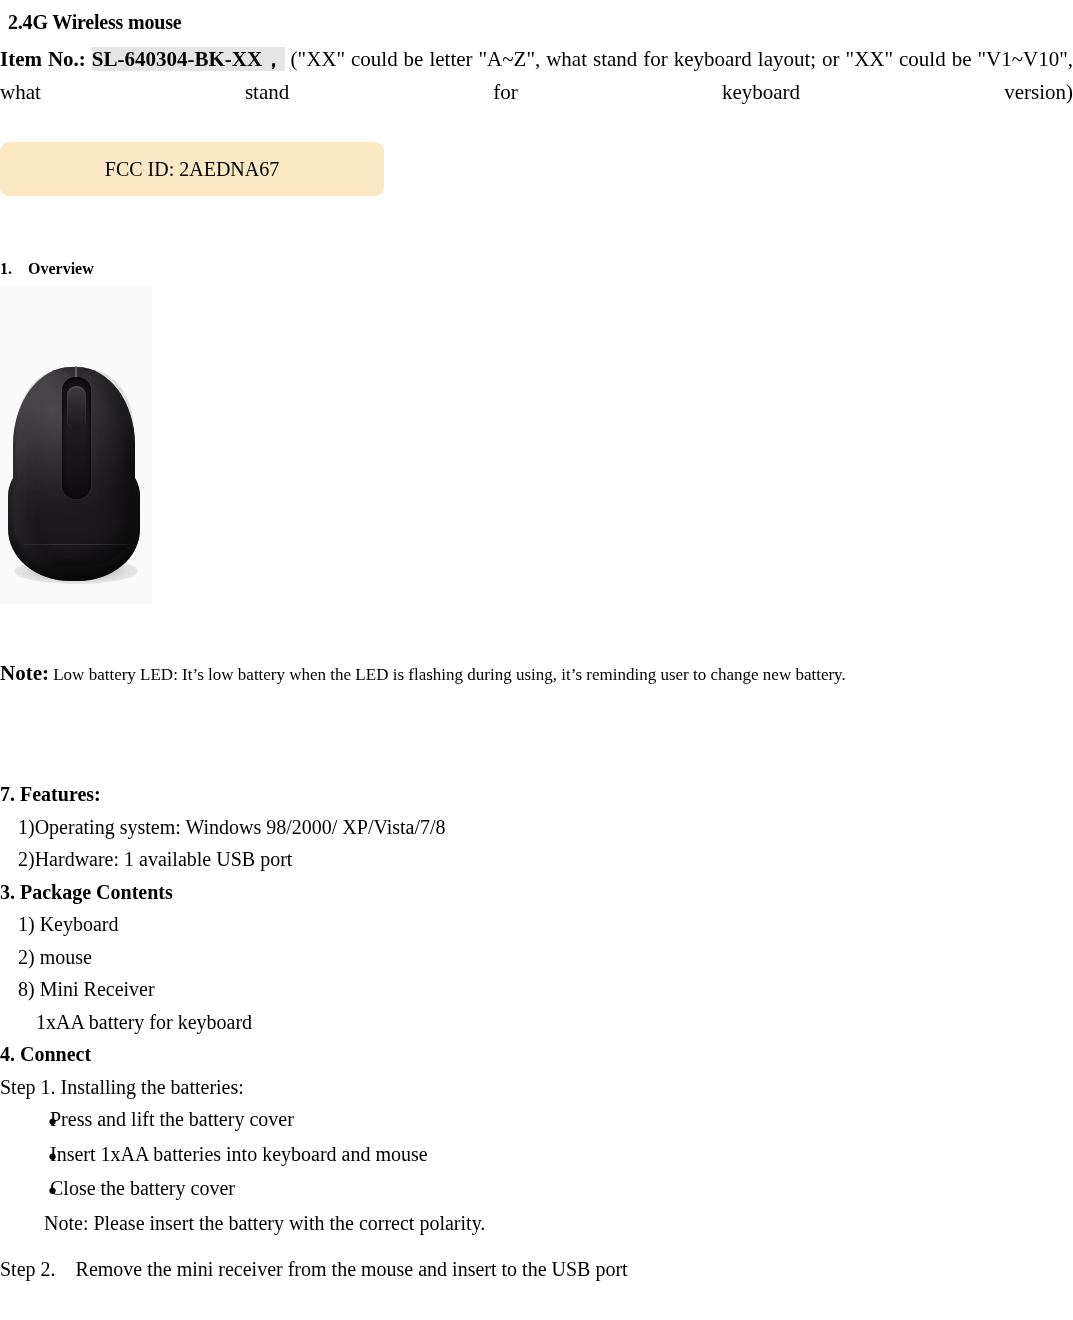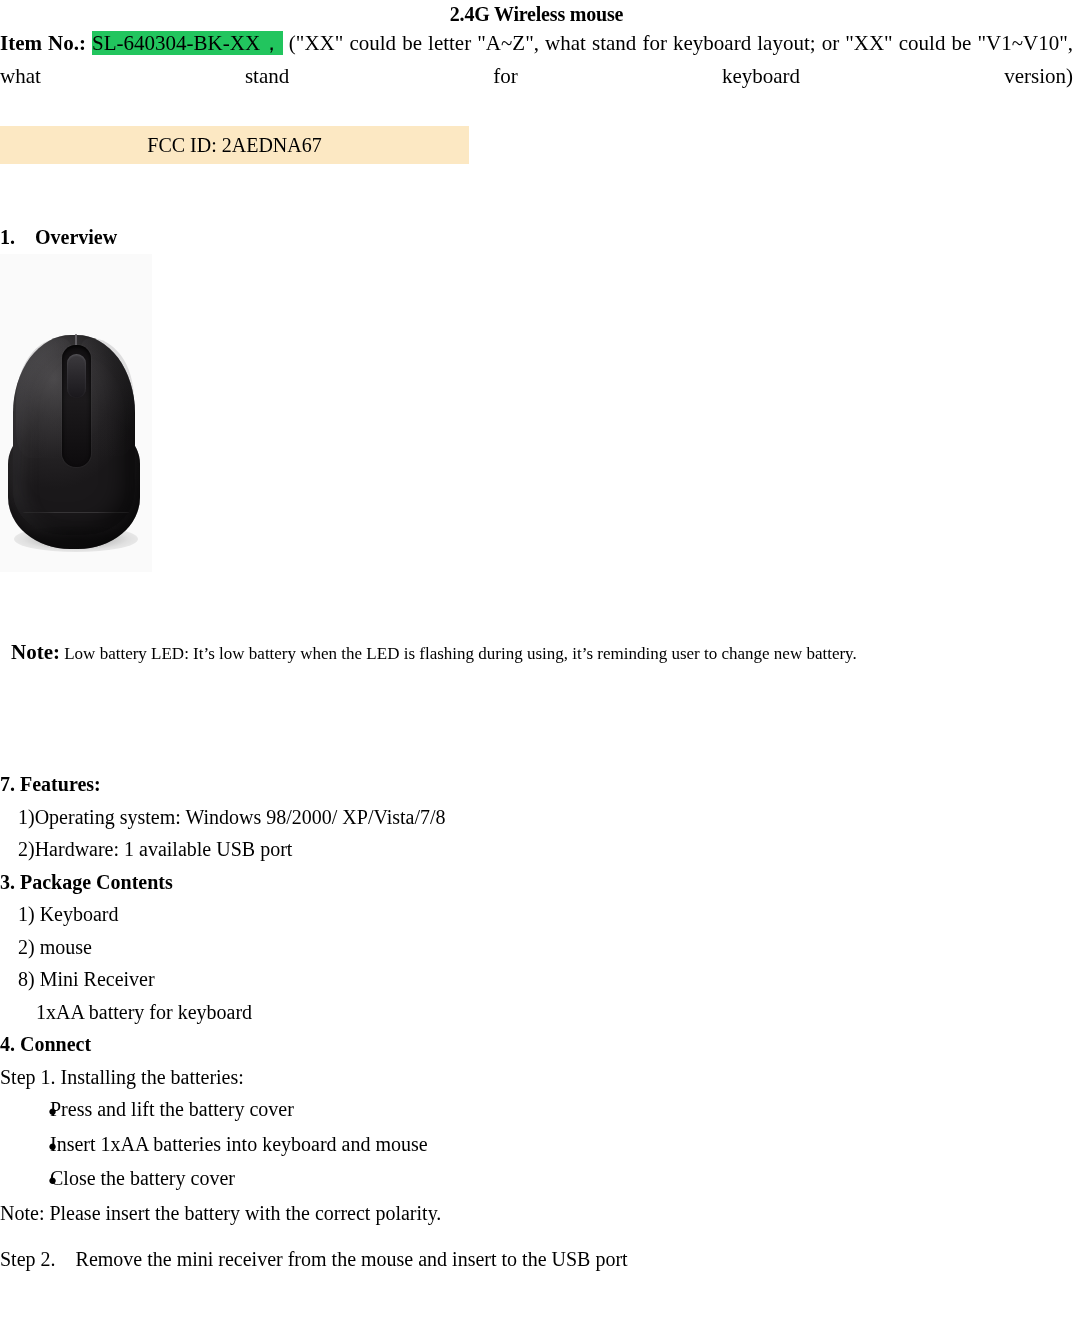--- a/index.html
+++ b/index.html
@@ -18,60 +18,62 @@
   }
   .page {
     position: relative;
     width: 1073px;
     height: 1320px;
     padding: 0;
   }
 
   
   .doc-title {
-    text-align: center;
+    text-align: left;
     font-weight: bold;
     font-size: 20px;
     line-height: 26px;
-    margin: 0;
+    margin: 8px;
     padding-top: 1px;
     letter-spacing: -0.2px;
   }
   .item-no-para {
     font-size: 21px;
     line-height: 33px;
     text-align: justify;
     text-justify: inter-word;
     margin: 0;
     padding: 0;
     width: 1073px;
   }
   .item-no-para::after {
     content: "";
     display: inline-block;
     width: 100%;
   }
   .lbl-bold { font-weight: bold; }
   .hl {
-    background: #22c55e;
+    background: #e5e5e5;
+    font-weight: bold;
   }
   .fcc-line {
     background: #fce8c3;
-    width: 469px;
+    width: 384px;
     font-size: 20px;
     line-height: 30px;
     text-align: center;
     margin: 0;
-    padding: 4px;
+    padding: 12px;
+    border-radius: 9px;
   }
 
   
   .sec-head {
     font-weight: bold;
-    font-size: 20px;
+    font-size: 16px;
     line-height: 30px;
     margin: 0;
     white-space: pre;
   }
   .overview-head {
     margin-top: 58px;
   }
 
   
   .photo-frame {
@@ -181,21 +183,21 @@
     left: 14px;
     top: 272px;
     width: 124px;
     height: 26px;
     border-radius: 50%;
     background: radial-gradient(ellipse at center, rgba(0,0,0,0.40) 0%, rgba(0,0,0,0.10) 60%, rgba(0,0,0,0) 100%);
   }
 
   
   .note-line {
-    margin: 11px;
+    margin: 0;
     line-height: 30px;
     font-size: 17px;
   }
   .note-line .note-lead {
     font-weight: bold;
     font-size: 21px;
   }
 
   
   .body-line {
@@ -213,21 +215,21 @@
     font-size: 20px;
     line-height: 32.5px;
   }
   .bullet-dot {
     width: 32px;
     padding-left: 48px;
     font-size: 15px;
     line-height: 32.5px;
   }
   .bullet-text { padding-left: 2px; text-align: right; }
-  .note-indent { }
+  .note-indent { padding-left: 44px; }
 
   .spacer-sm { height: 14px; }
   .spacer-md { height: 34px; }
   .spacer-lg { height: 54px; }
 </style>
 </head>
 <body>
 
 <div class="page">
 

